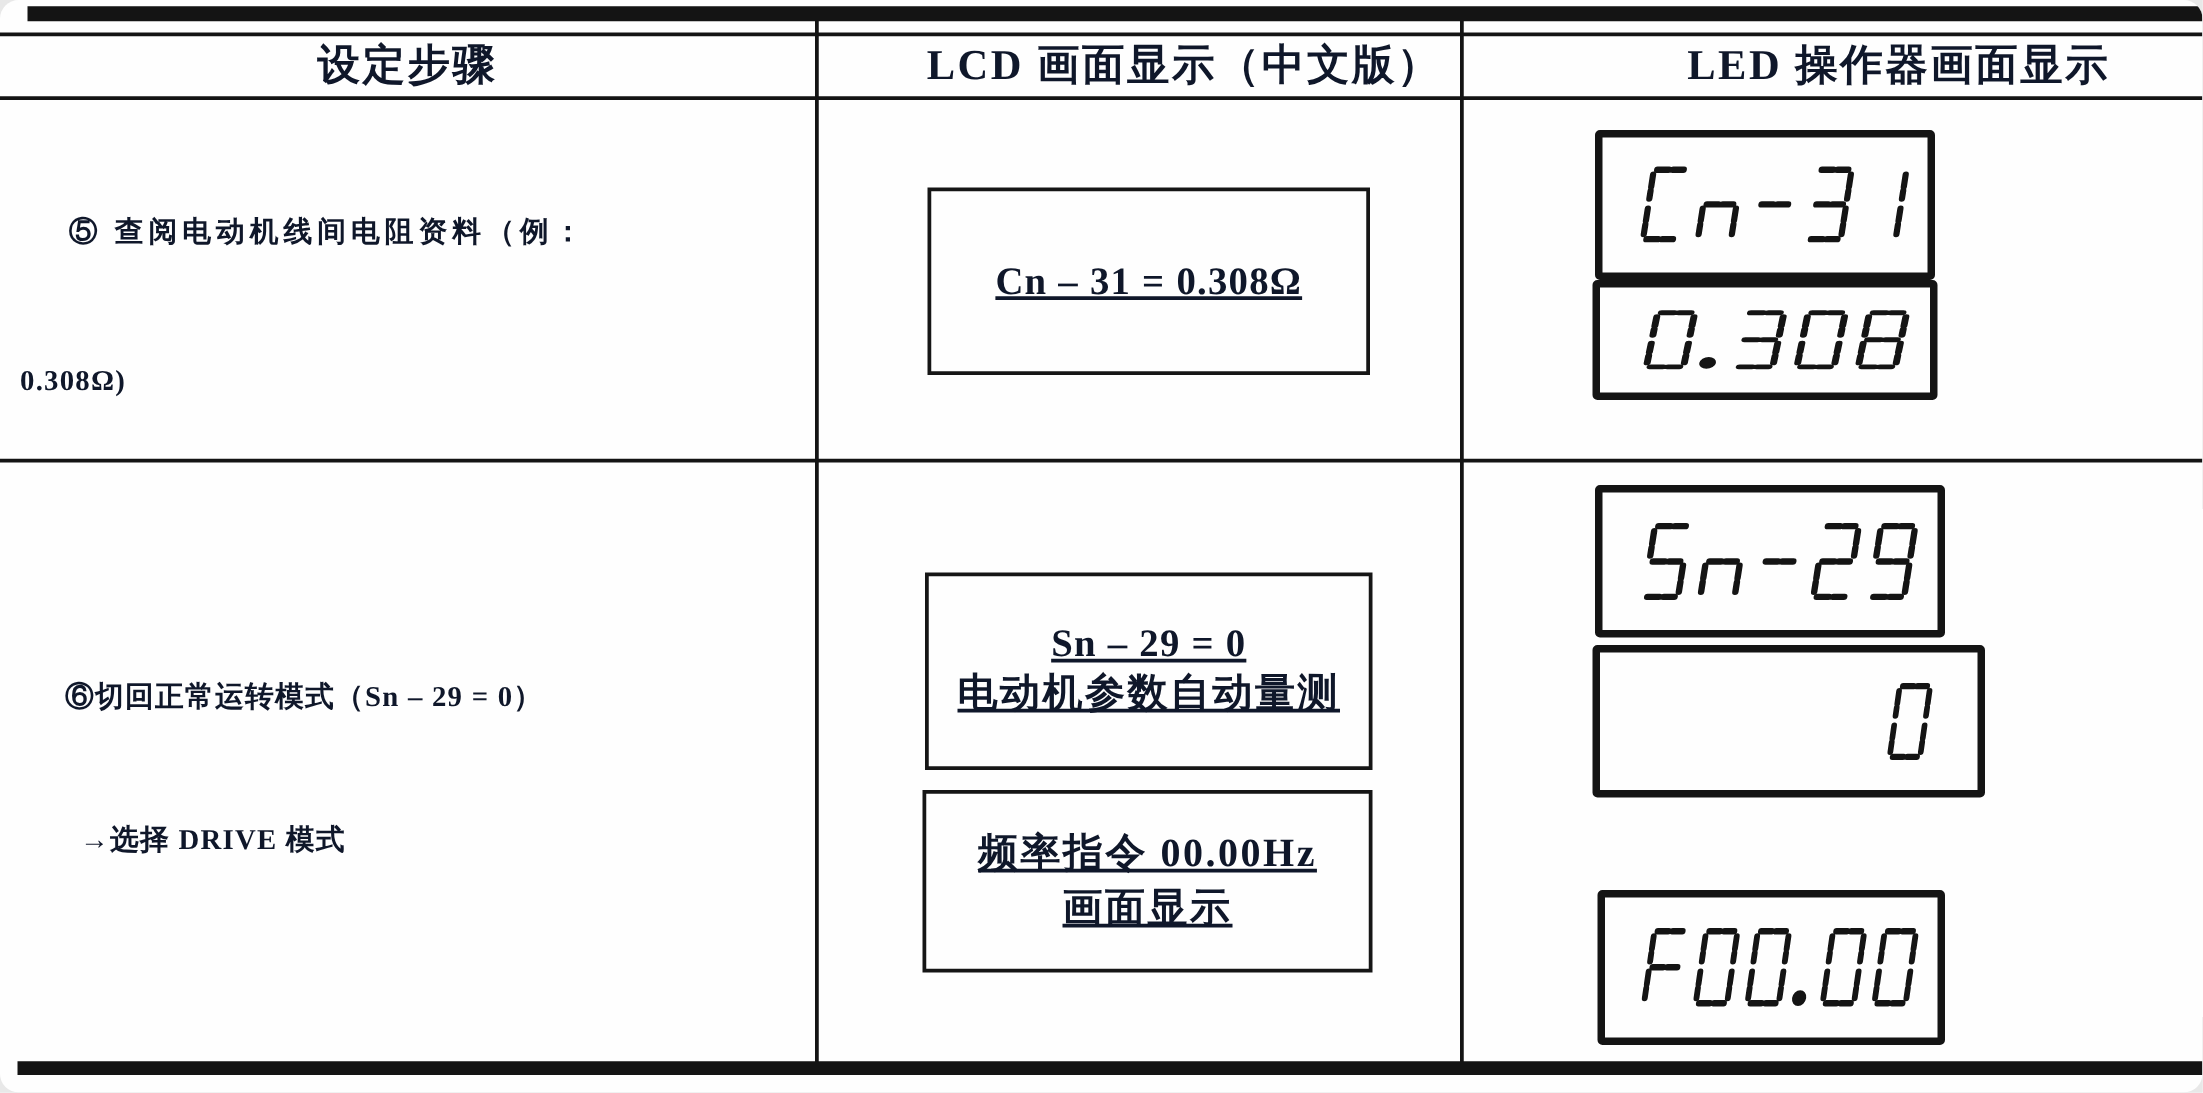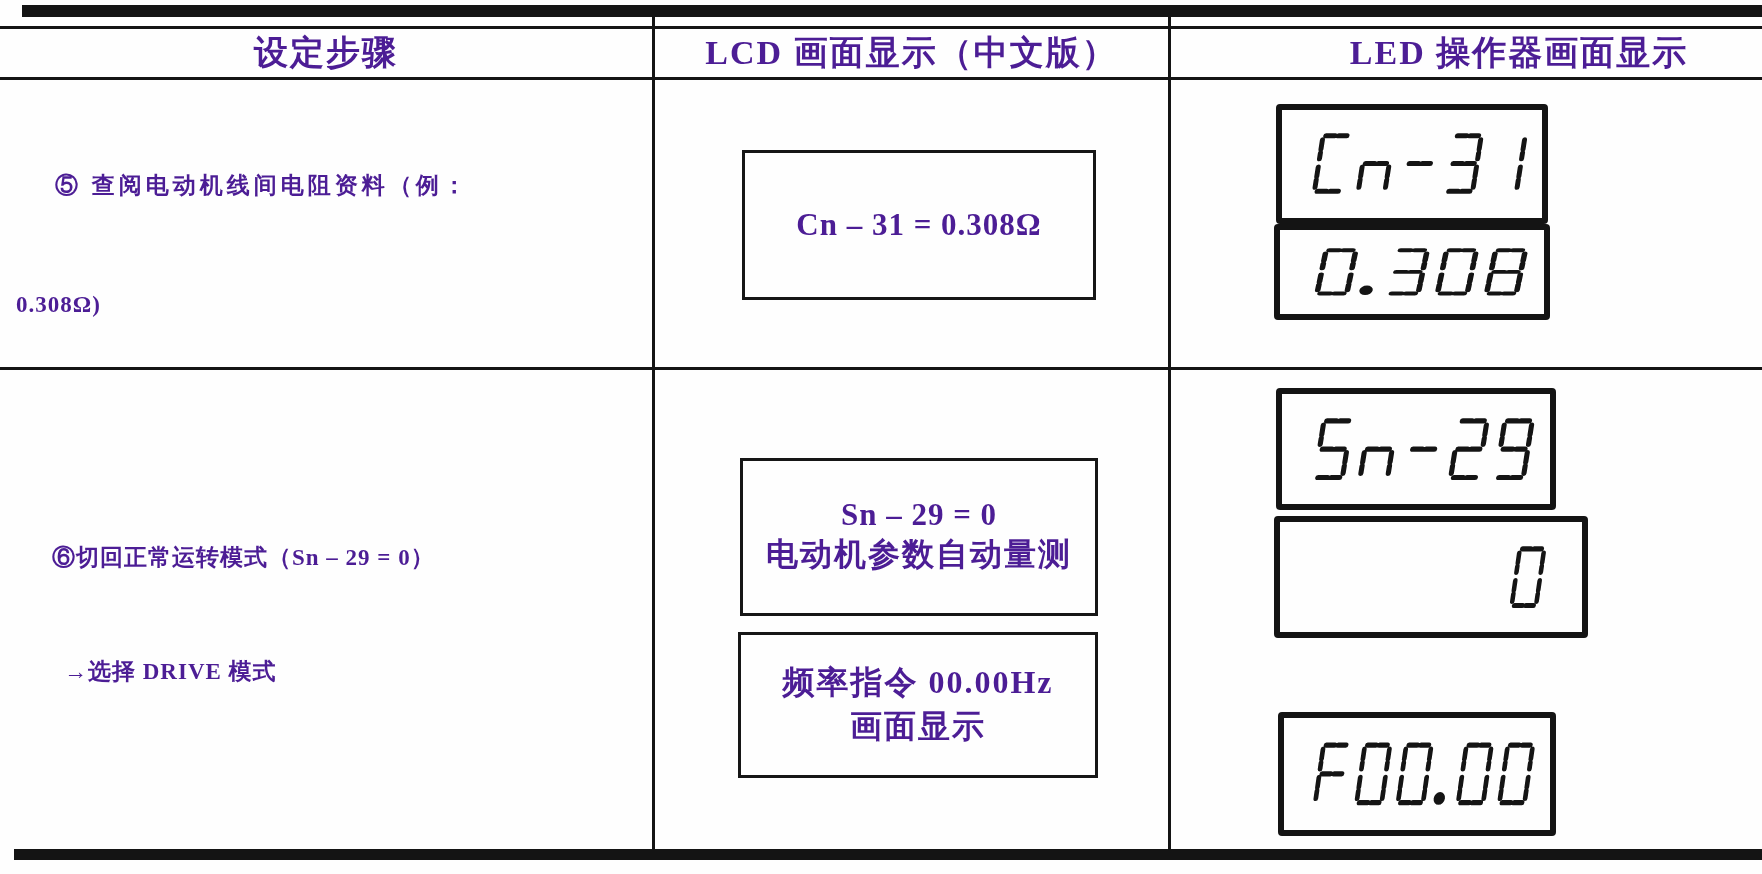--- a/index.html
+++ b/index.html
@@ -1,51 +1,53 @@
 <!DOCTYPE html>
 <html><head>
 <meta charset="utf-8">
 <style>
   html,body{margin:0;padding:0;background:#e8e8e8;}
   .page{
     position:relative;width:1762px;height:874px;background:#fefefe;
-    font-family:"Liberation Serif","DejaVu Serif",serif;color:#4c1d95;
+    font-family:"Liberation Serif","DejaVu Serif",serif;color:#0f172a;
     overflow:hidden;
+    border-radius:15px;
   }
   
   .hrule{position:absolute;background:#141414;}
   .rule-top-thick{top:5px;left:22px;right:0;height:12px;}
   .rule-top-thin{top:26px;left:0;right:0;height:3px;}
   .rule-header-sep{top:77px;left:0;right:0;height:3px;}
   .rule-row-sep{top:367px;left:0;right:0;height:3px;}
   .rule-bottom-thick{top:849px;left:14px;right:0;height:11px;}
   .vrule{position:absolute;background:#141414;width:3px;top:8px;height:850px;}
   .vrule.v1{left:652px;}
   .vrule.v2{left:1168px;}
 
   
   .hdr{
     position:absolute;top:28px;height:50px;line-height:50px;
     text-align:center;font-size:34px;font-weight:700;letter-spacing:2px;
   }
   .hdr.c1{left:0;width:652px;}
-  .hdr.c2{left:655px;width:513px;}
+  .hdr.c2{left:655px;width:513px;padding-left:36px;}
   .hdr.c3{left:1171px;width:696px;}
 
   
   .step-line{position:absolute;font-size:23px;font-weight:700;white-space:nowrap;}
   .r1l1{left:55px;top:170px;letter-spacing:4px;}
   .r1l2{left:16px;top:292px;letter-spacing:1px;}
   .r2l1{left:52px;top:542px;letter-spacing:1px;}
   .r2l2{left:52px;top:656px;letter-spacing:1px;margin-left:12px;}
 
   
   .lcd-box{
     position:absolute;border:3px solid #161616;background:#fefefe;
     display:flex;flex-direction:column;align-items:center;justify-content:center;
+    text-decoration:underline;
   }
   .lcd-box .lat{font-size:31px;font-weight:700;letter-spacing:1px;}
   .lcd-box .cjk{font-size:32px;font-weight:700;letter-spacing:2px;}
   .lcd-r1 {left:742px;top:150px;width:348px;height:144px;}
   .lcd-r2a{left:740px;top:458px;width:352px;height:152px;}
   .lcd-r2b{left:738px;top:632px;width:354px;height:140px;}
 
   
   .led-box{
     position:absolute;border:6px solid #141414;border-radius:4px;background:#fefefe;

